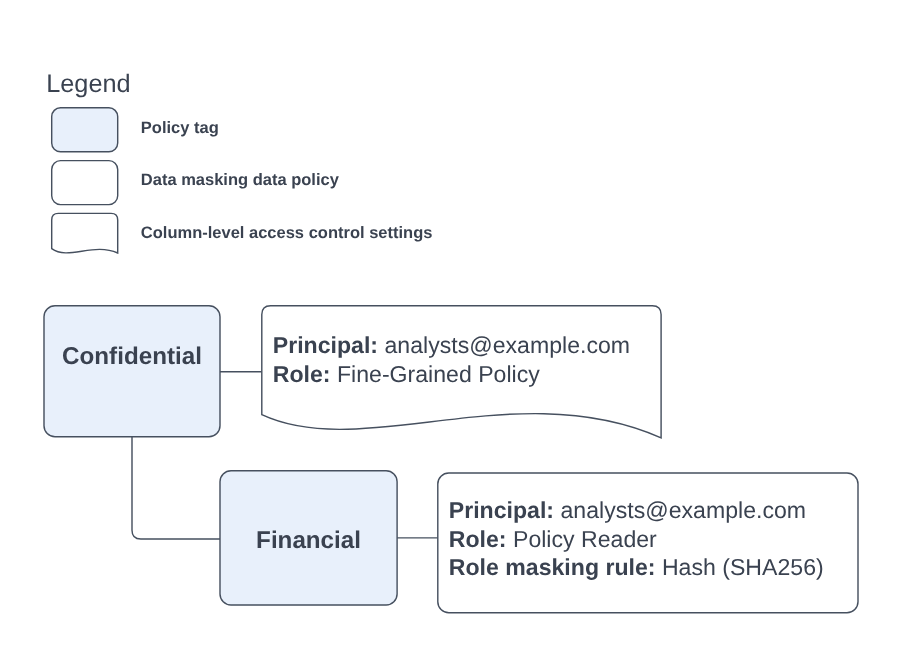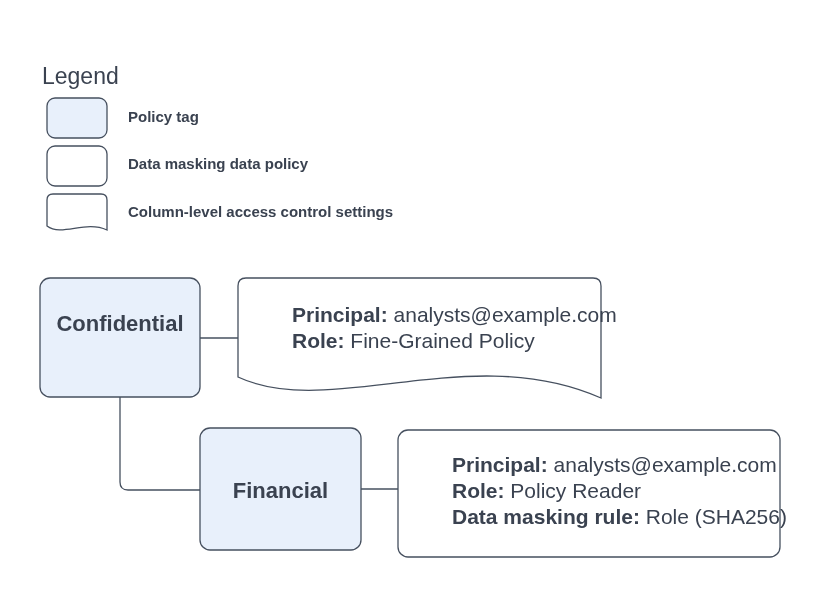--- a/index.html
+++ b/index.html
@@ -40,21 +40,21 @@
     position: absolute;
     display: flex; align-items: center; justify-content: center;
     font-size: 22px; font-weight: bold;
     text-align: center;
   }
   .card-text {
     position: absolute;
     font-size: 21px; line-height: 26px;
     white-space: nowrap;
   }
-  .card-text b { font-weight: bold; margin-left: 44px; }
+  .card-text b { font-weight: bold; }
 </style>
 </head>
 <body>
 
 <div class="canvas">
 
   <svg class="layer" viewBox="0 0 820 598" aria-hidden="true">
 
     <rect class="shape fill-policy" x="47" y="98" width="60" height="40" rx="8"></rect>
     <rect class="shape fill-card" x="47" y="146" width="60" height="40" rx="8"></rect>
@@ -81,16 +81,16 @@
   <div class="node-label" style="left:200px; top:428px; width:161px; height:126px">Financial</div>
 
   <div class="card-text" style="left:248px; top:302px">
     <div><b>Principal:</b><span> analysts@example.com</span></div>
     <div><b>Role:</b><span> Fine-Grained Policy</span></div>
   </div>
 
   <div class="card-text" style="left:408px; top:452px">
     <div><b>Principal:</b><span> analysts@example.com</span></div>
     <div><b>Role:</b><span> Policy Reader</span></div>
-    <div><b>Data masking rule:</b><span> Role (SHA256)</span></div>
+    <div><b>Role masking rule:</b><span> Hash (SHA256)</span></div>
   </div>
 
 </div>
 
 </body></html>

